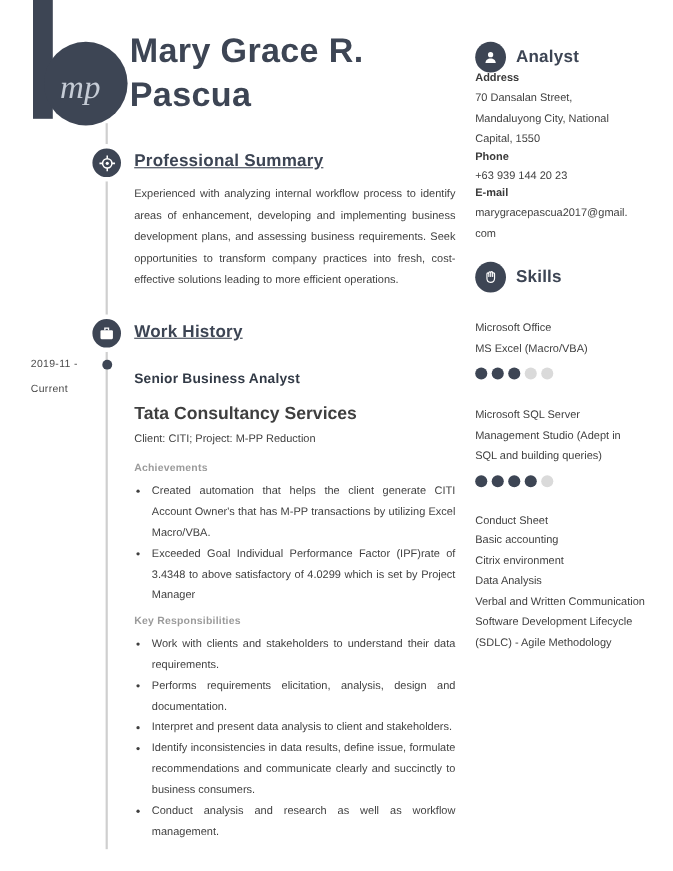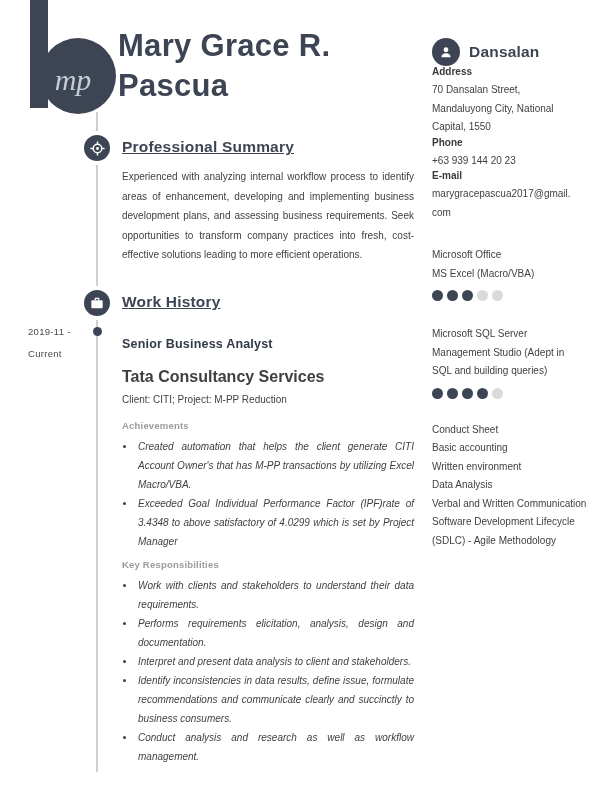--- a/index.html
+++ b/index.html
@@ -42,21 +42,21 @@
     position:absolute; left:28px; top:321px; width:64px;
     font-size:9.5px; line-height:22px; color:#4a4a4a; letter-spacing:0.3px;
   }
   .job { position:absolute; left:122px; top:318px; width:292px; }
   .job-title { font-size:12.5px; font-weight:bold; color:#323a46; margin-bottom:17px; letter-spacing:0.2px;margin-top:19px; }
   .job-company { font-size:16px; margin-bottom:8px;font-weight:bold; }
   .job-client { font-size:10px; margin-bottom:15px; }
   .sub-label { font-size:9.5px; font-weight:bold; color:var(--muted,#9b9b9b); margin-bottom:6px; letter-spacing:0.2px; }
   .resp-label { margin-top:8px; }
   .bullets { list-style:disc outside; margin:0 0 0 14px; }
-  .bullets li { font-size:10px; line-height:19px; text-align:justify; padding-left:2px;font-style:italic; }
+  .bullets li { font-size:10px; line-height:19px; text-align:justify; padding-left:2px; }
 
   .right-col { position:absolute; left:432px; top:38px; width:160px; }
   .rc-header { display:flex; align-items:center; height:28px; }
   .rc-icon {
     width:28px; height:28px; border-radius:50%; background:var(--accent,#3d4554);
     display:flex; align-items:center; justify-content:center; flex:0 0 28px;
   }
   .rc-title { font-size:15.5px; font-weight:bold; color:var(--accent,#3d4554); margin-left:9px; letter-spacing:0.2px; }
   .rc-label { margin:0 0 4px; font-size:10px; font-weight:bold; color:#3a3a3a; }
   .rc-value { font-size:10px; line-height:18.5px; white-space:pre-line; }
@@ -133,34 +133,42 @@
 
   <div class="right-col">
 
     <div class="rc-header">
       <span class="rc-icon">
         <svg viewBox="0 0 24 24" width="16" height="16" aria-hidden="true" fill="#ffffff">
           <circle cx="12" cy="8.6" r="3.6"></circle>
           <path d="M5 20c0-4 3.1-6.3 7-6.3s7 2.3 7 6.3H5z"></path>
         </svg>
       </span>
-      <h2 class="rc-title">Dansalan</h2>
+      <h2 class="rc-title">Analyst</h2>
     </div>
 
     <div class="rc-label">Address</div>
     <div class="rc-value">70 Dansalan Street,
 Mandaluyong City, National
 Capital, 1550</div>
 
     <div class="rc-label">Phone</div>
     <div class="rc-value">+63 939 144 20 23</div>
 
     <div class="rc-label">E-mail</div>
     <div class="rc-value email-value">marygracepascua2017@gmail.com</div>
 
+    <div class="rc-header skills-header">
+      <span class="rc-icon">
+        <svg viewBox="0 0 24 24" width="16" height="16" aria-hidden="true">
+          <path d="M7 11V7.5a1.3 1.3 0 012.6 0V11m0-4.8V6a1.3 1.3 0 012.6 0v5m0-5.2a1.3 1.3 0 012.6 0V11m0-3.8a1.3 1.3 0 012.6 0v6.3c0 3.6-2.3 5.6-5.6 5.6S7 17.1 7 13.6V11" fill="none" stroke="#ffffff" stroke-width="1.6" stroke-linecap="round"></path>
+        </svg>
+      </span>
+      <h2 class="rc-title">Skills</h2>
+    </div>
 
     <div class="skill">
       <div class="rc-value skill-name">Microsoft Office
 MS Excel (Macro/VBA)</div>
       <div class="dots">
           <span class="dot filled"></span>
           <span class="dot filled"></span>
           <span class="dot filled"></span>
           <span class="dot"></span>
           <span class="dot"></span>
@@ -176,20 +184,20 @@
           <span class="dot filled"></span>
           <span class="dot filled"></span>
           <span class="dot filled"></span>
           <span class="dot"></span>
         </div>
     </div>
 
     <ul class="skill-list">
       <li>Conduct Sheet</li>
       <li>Basic accounting</li>
-      <li>Written environment</li>
+      <li>Citrix environment</li>
       <li>Data Analysis</li>
       <li>Verbal and Written Communication</li>
       <li>Software Development Lifecycle (SDLC) - Agile Methodology</li>
     </ul>
 
   </div>
 </div>
 
 </body></html>

